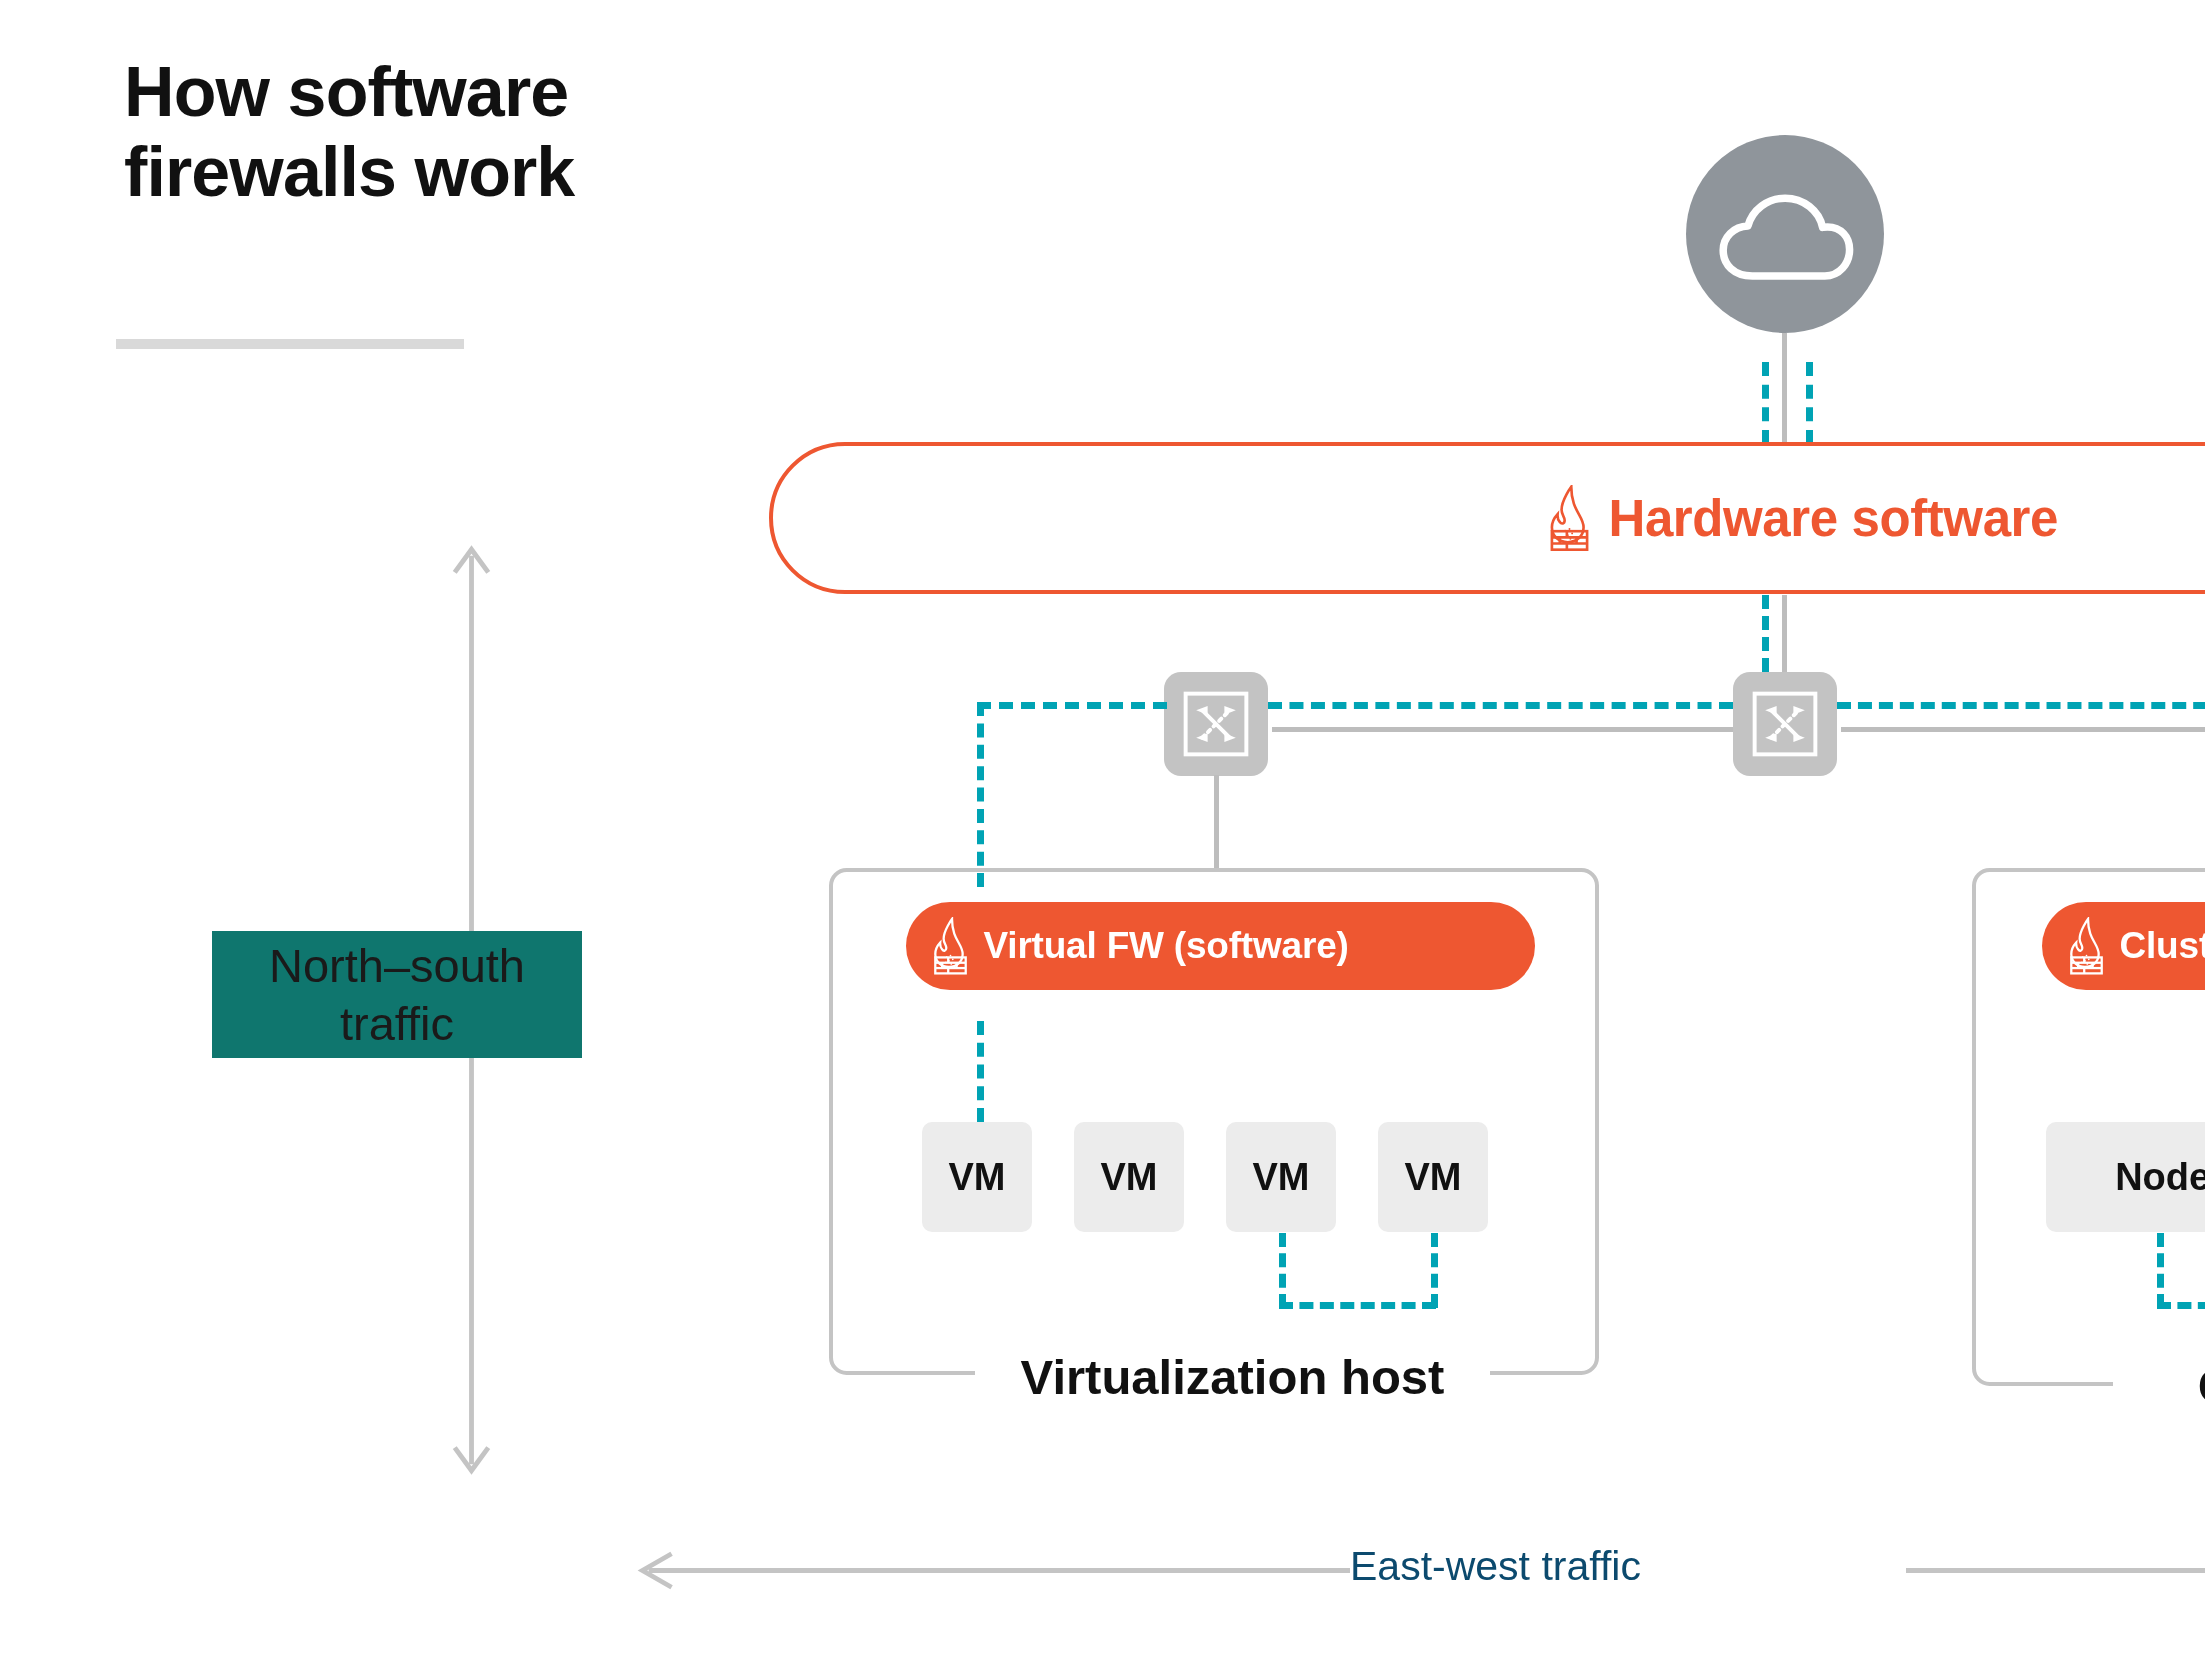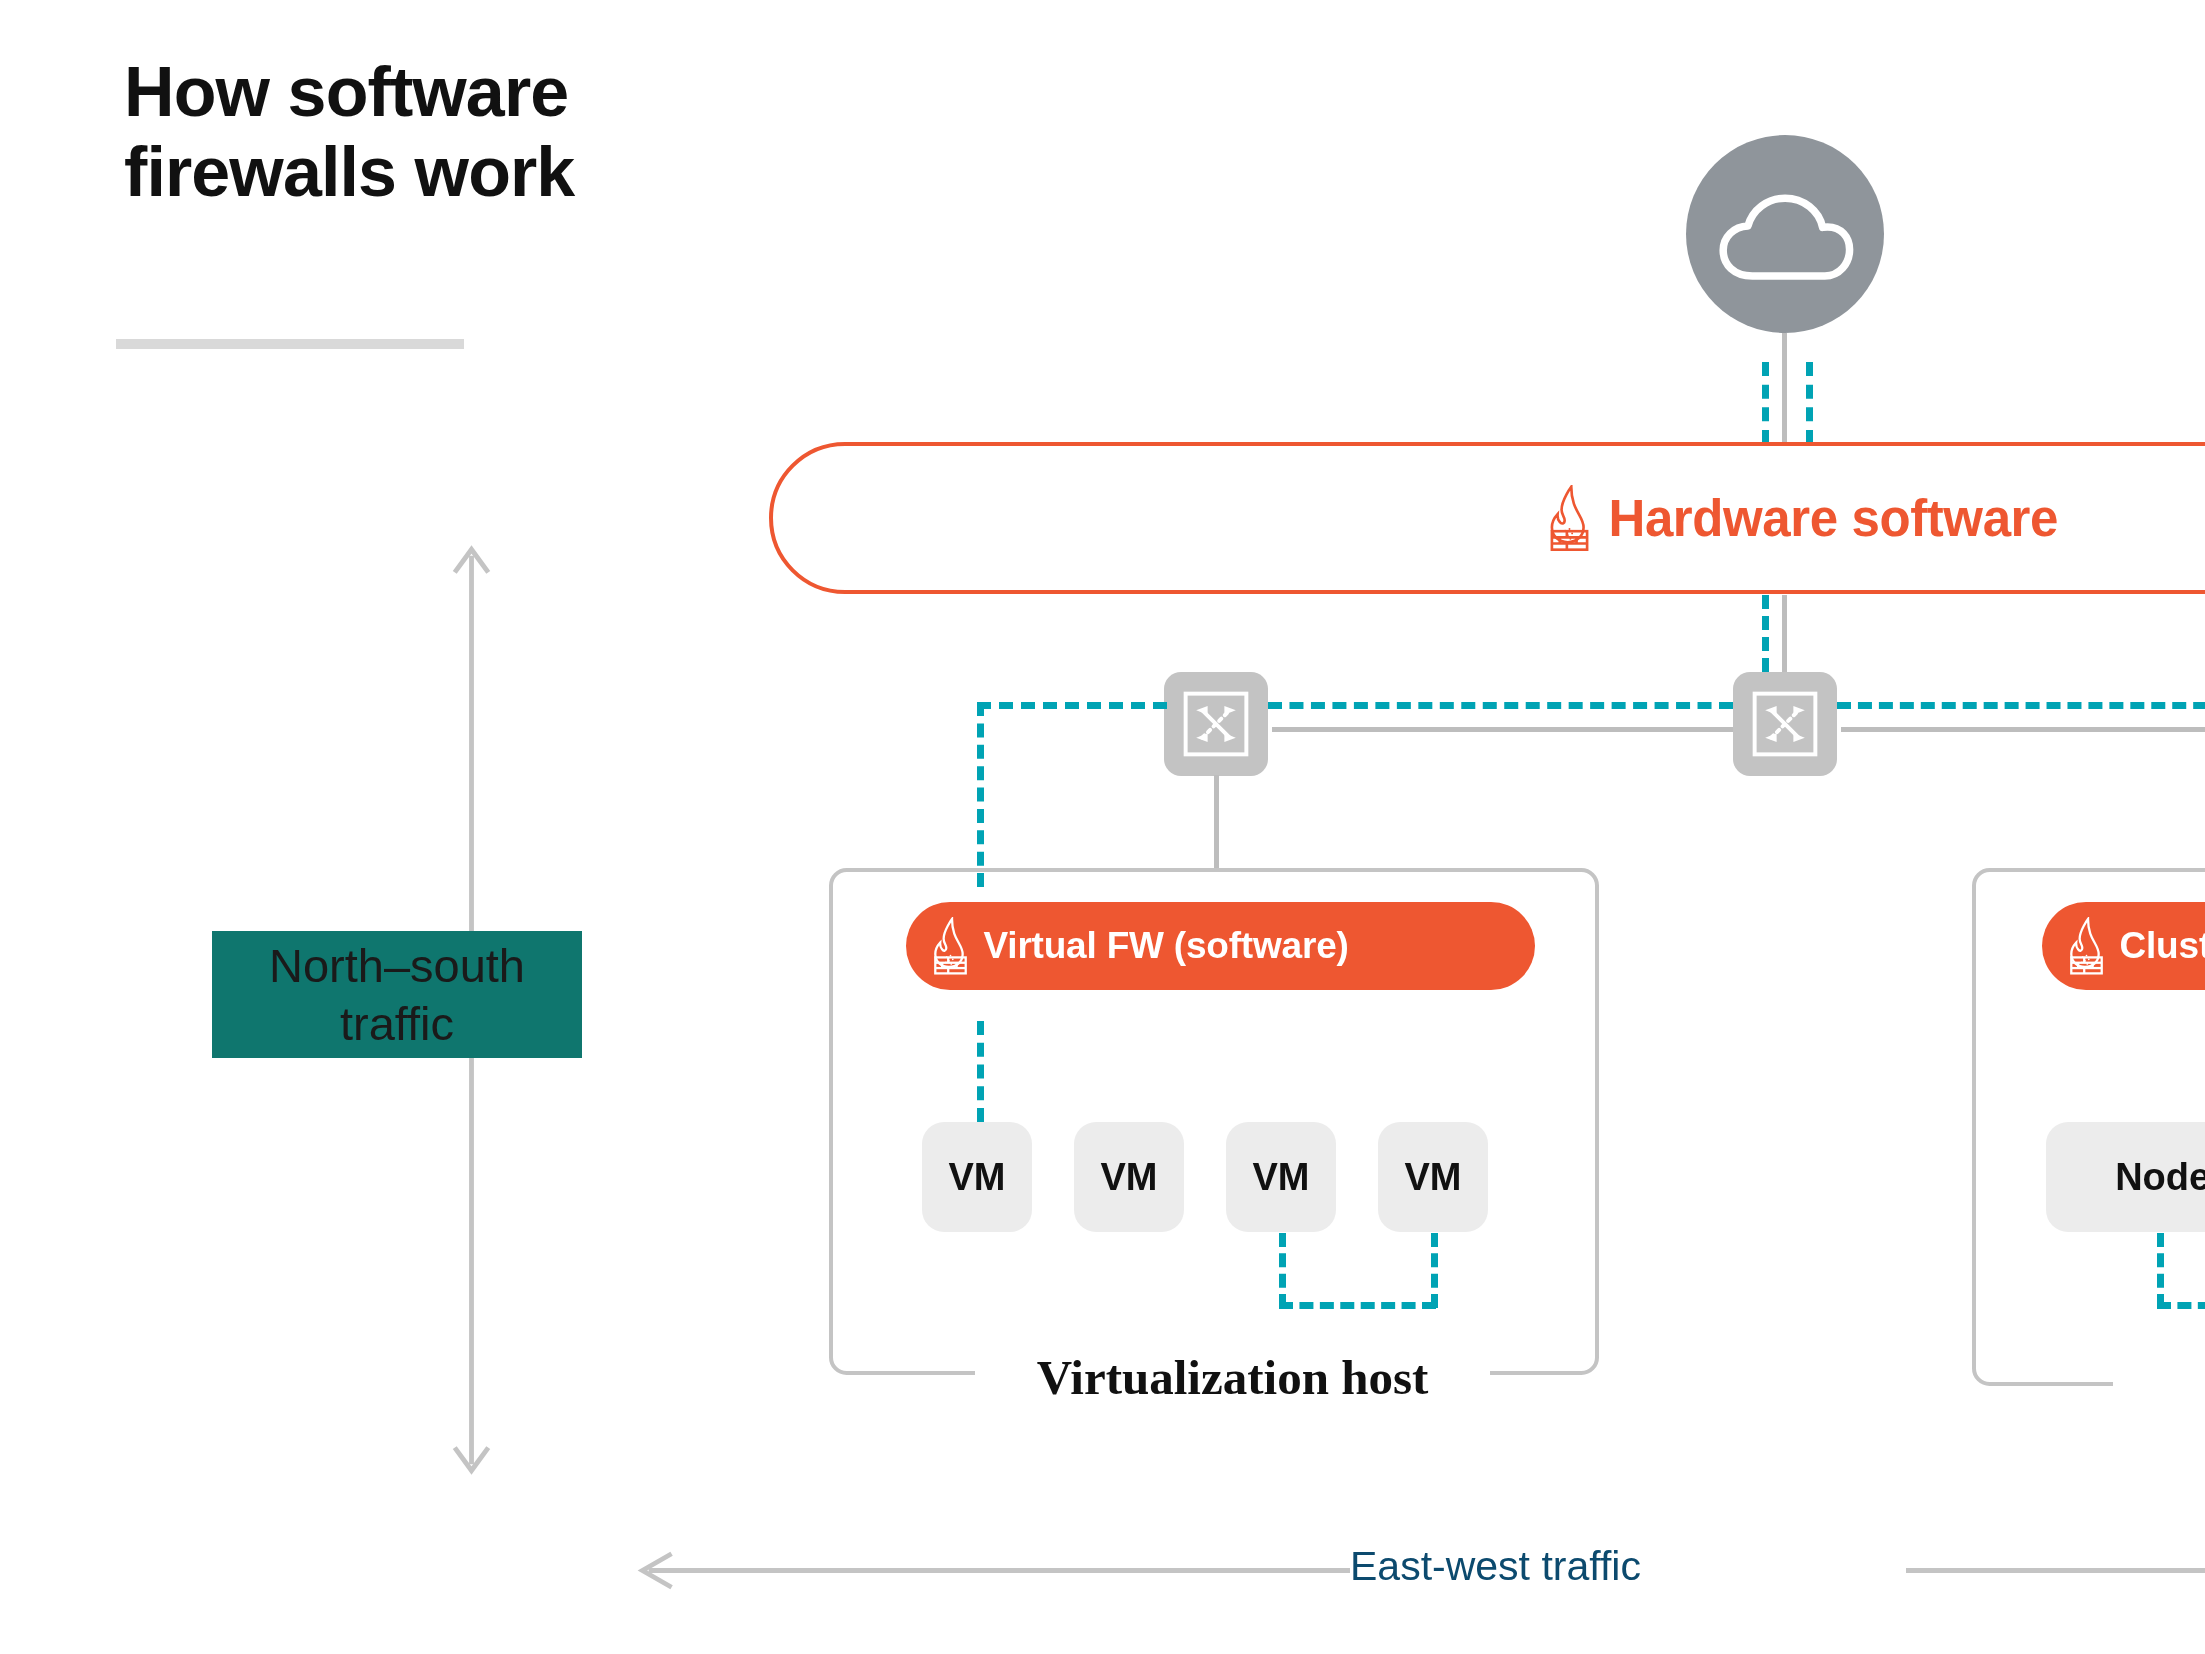--- a/index.html
+++ b/index.html
@@ -60,37 +60,36 @@
   .host-box{
     border:4px solid #c4c4c4;
     border-radius:17.6px;
     box-sizing:border-box;
     background:transparent;
   }
   .host-label{
     font-size:49px;font-weight:bold;color:#111;white-space:nowrap;
     background:#ffffff; padding:0 15px;
     text-align:center;
-    font-family:Liberation Serif, serif;
   }
 
   
   .fw-pill{
     height:88px;border-radius:60px;background:#ee5731;
     display:flex;align-items:center;gap:16px;
     padding-left:26.5px; box-sizing:border-box;
   }
   .fw-pill-label{
     font-size:37px;font-weight:bold;color:#ffffff;letter-spacing:-0.2px;
     white-space:nowrap;
   }
 
   
   .chip{
-    background:#ececec;border-radius:22px;
+    background:#ececec;border-radius:10px;
     display:flex;align-items:center;justify-content:center;
     font-size:38px;font-weight:bold;color:#111;
     white-space:nowrap;
   }
 
   
   #ns-label{
     left:212px; top:931px; width:370px;
     text-align:center; font-size:47px; line-height:1.22; color:#1a1a1a;
     background:#0f766e; padding:6.2px 0;

